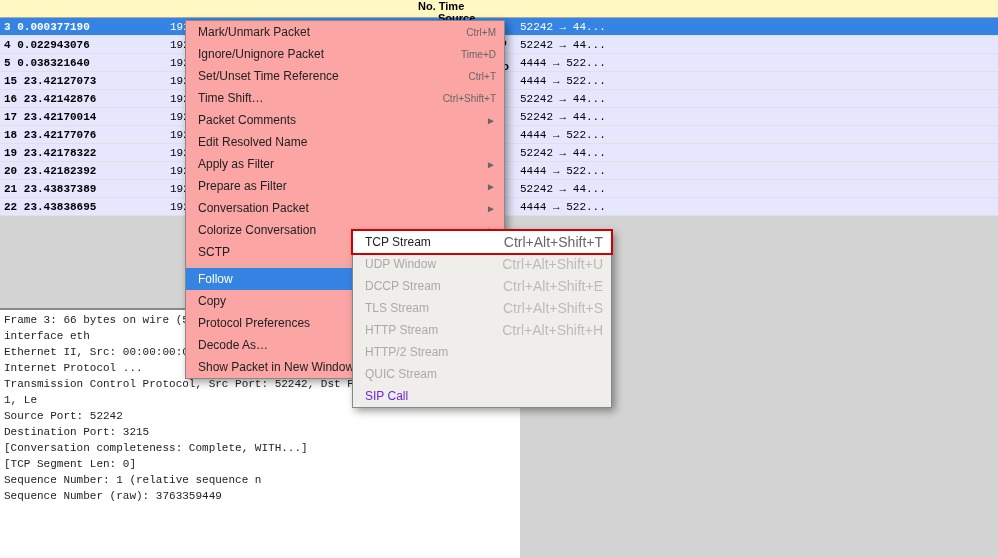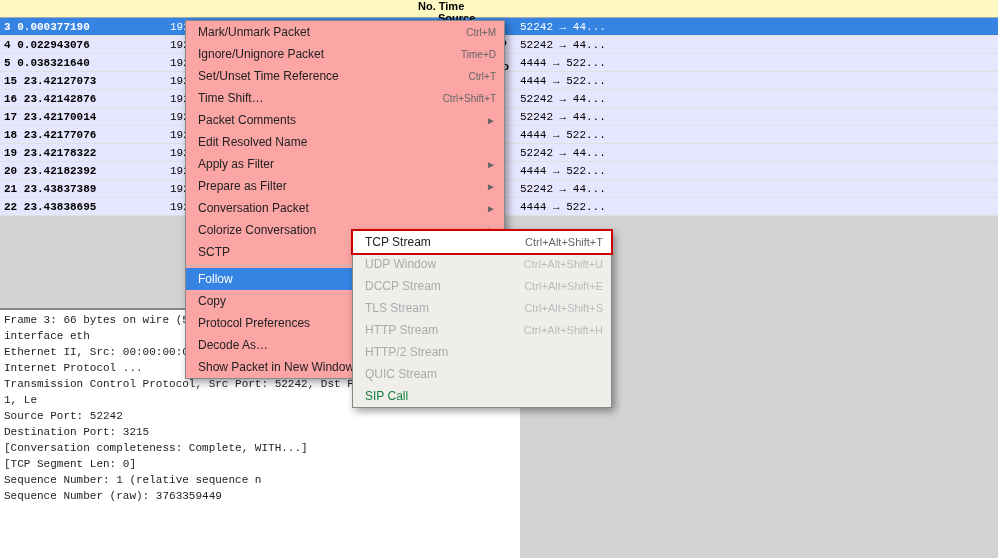--- a/index.html
+++ b/index.html
@@ -126,36 +126,36 @@
       font-size: 12px;
       margin-left: 32px;
     }
 
     .submenu-item {
       display: flex;
       align-items: center;
       justify-content: space-between;
       padding: 3px 8px 3px 12px;
       height: 22px;
-      color: #15803d;
+      color: #6d28d9;
     }
 
     .submenu-item.active {
       background: white;
       outline: 2px solid #cc0000;
       color: #222;
     }
 
     .submenu-item.disabled {
       color: #aaa;
     }
 
     .submenu-item .shortcut {
       color: #666;
-      font-size: 11px;
+      font-size: 14px;
     }
 
     .submenu-item.disabled .shortcut {
       color: #bbb;
     }
 
     .header-row {
       display: flex;
       height: 18px;
       align-items: center;

